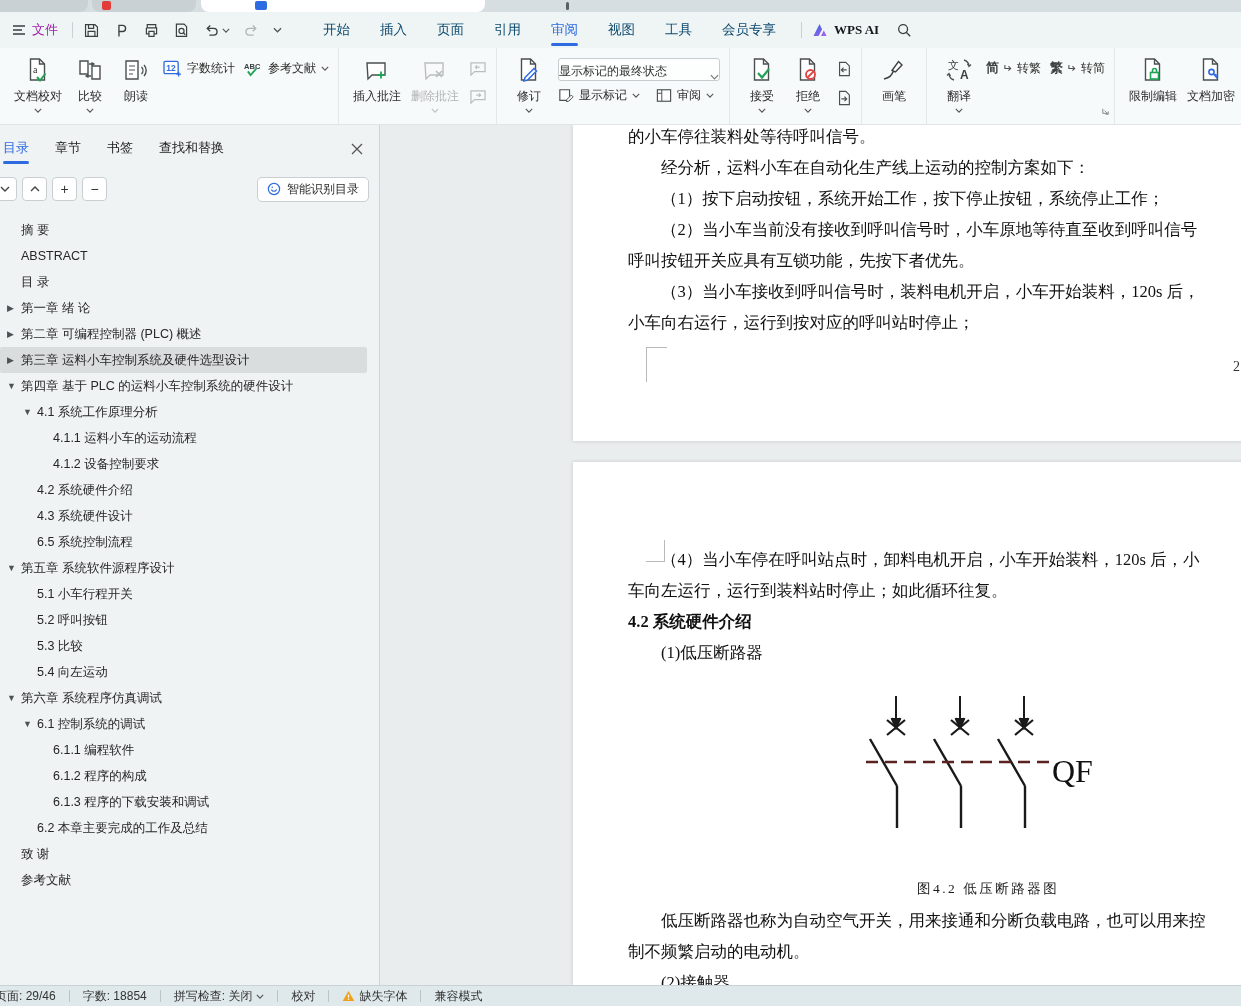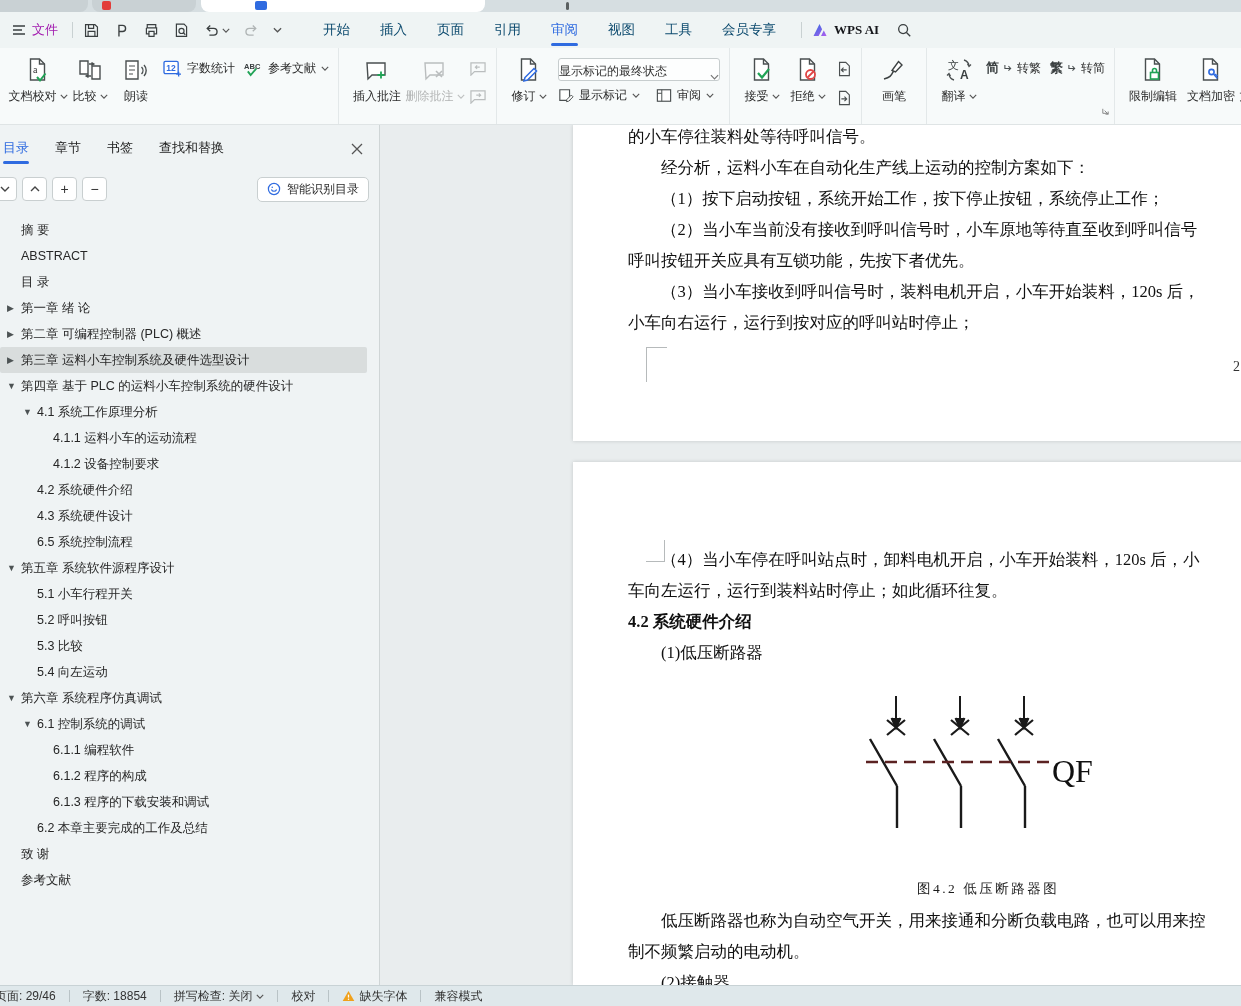--- a/index.html
+++ b/index.html
@@ -26,21 +26,21 @@
   .mtab.tab-active::after { content:""; position:absolute; left:15px; right:15px; bottom:2px; height:3px; border-radius:2px; background:#2f6be0; }
   .ai { display:flex; align-items:center; gap:6px; font-size:13px; font-weight:bold; color:#15161a;font-family:Liberation Serif, serif; }
 
   
   .ribbon { position:absolute; top:48px; left:0; right:0; height:77px; background:#f7fafa;
     border-bottom:1px solid #dfe4e5; display:flex; align-items:stretch; z-index:10; }
   .rgroup { display:flex; align-items:flex-start; padding:0 9px; position:relative; }
   .rgroup + .rgroup { border-left:1px solid #e3e8e9; }
   .bigbtn { display:flex; flex-direction:column; align-items:center; width:58px; padding-top:9px; gap:5px; border-radius:4px; }
   .bigbtn.narrow { width:46px; }
-  .lbl { font-size:12px; color:#2b2b2b; display:flex; align-items:center; gap:3px; white-space:nowrap; }
+  .lbl { font-size:12px; color:#2b2b2b; display:flex; align-items:center; gap:3px; white-space:nowrap;flex-direction:column; }
   .col2 { display:flex; gap:9px; padding-top:12px; margin-left:4px; }
   .smallrow { display:flex; align-items:center; gap:5px; font-size:12px; color:#2b2b2b; white-space:nowrap; }
   .markupcol { display:flex; flex-direction:column; gap:6px; padding-top:10px; margin-left:6px; }
   .dd { width:162px; height:23px; border:1px solid #c7cdce; border-radius:3px; background:#fdfefe;
     display:flex; align-items:flex-end; justify-content:space-between; padding:0 0; font-size:12px; color:#333; }
   .markuprow { display:flex; gap:16px; }
   .ministack { display:flex; flex-direction:column; gap:9px; padding-top:13px; margin-left:5px; }
   .expander { position:absolute; right:4px; bottom:4px; }
   .bchar { font-size:13px; font-weight:bold; color:#3a3f40; }
 

